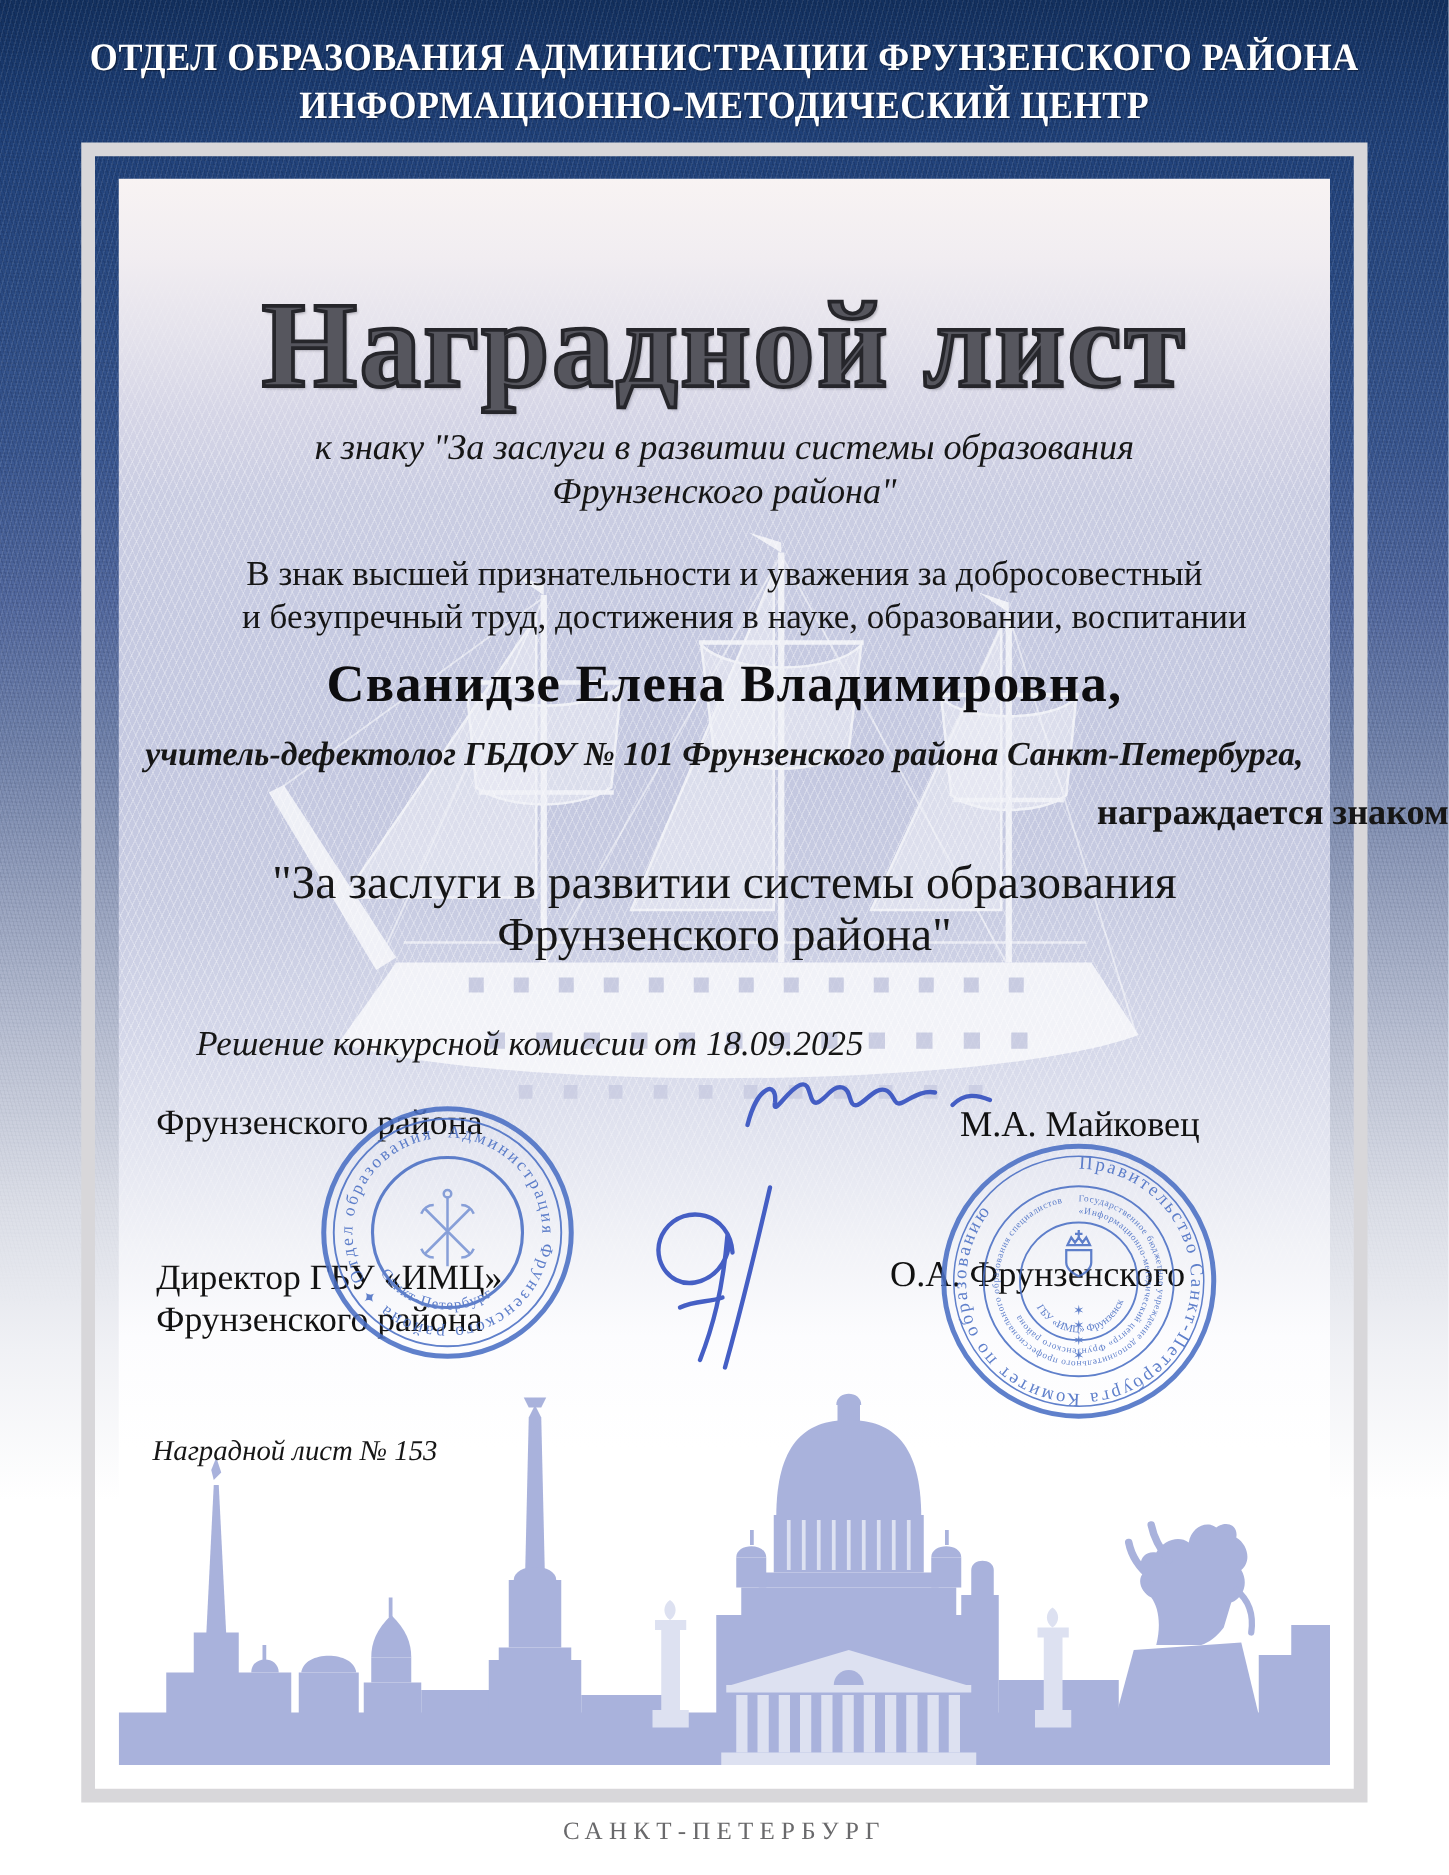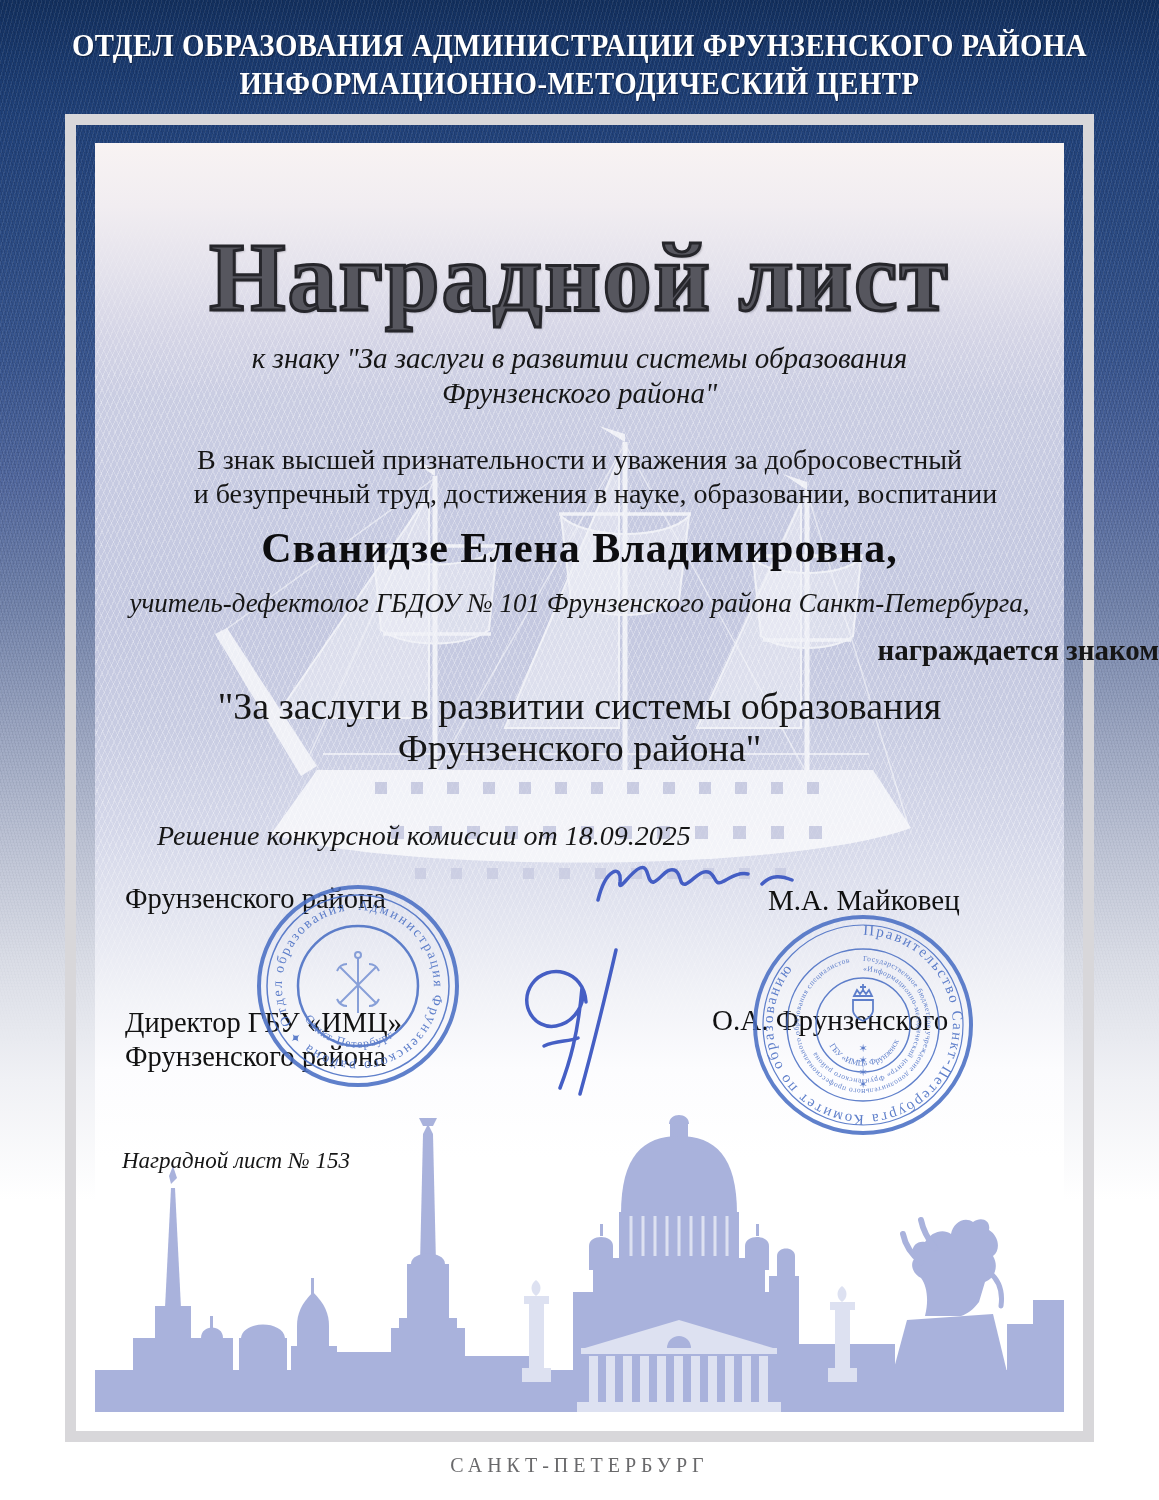--- a/index.html
+++ b/index.html
@@ -213,21 +213,21 @@
     <path d="M536 104 V144 M548 104 V144 M560 104 V144 M572 104 V144 M584 104 V144 M596 104 V144 M608 104 V144 M620 104 V144 M632 104 V144"></path>
   </g>
 </svg>
 
 <div class="abs ctr txt main-title" style="top:228px;">Наградной лист</div>
 <div class="abs ctr txt it fs29" style="top:342px;">к знаку "За заслуги в развитии системы образования</div>
 <div class="abs ctr txt it fs29" style="top:377px;">Фрунзенского района"</div>
 <div class="abs ctr txt fs28" style="top:444px;">В знак высшей признательности и уважения за добросовестный</div>
 <div class="abs ctr txt fs28" style="top:478px;padding-left:32px;">и безупречный труд, достижения в науке, образовании, воспитании</div>
 <div class="abs ctr txt name-line" style="top:524px;">Сванидзе Елена Владимировна,</div>
-<div class="abs ctr txt it fs27" style="top:588px;">учитель-дефектолог ГБДОУ № 101 Фрунзенского района Санкт-Петербурга,</div>
+<div class="abs ctr txt it fs27" style="top:588px;font-weight:bold;">учитель-дефектолог ГБДОУ № 101 Фрунзенского района Санкт-Петербурга,</div>
 <div class="abs ctr txt bold fs29" style="top:634px;text-align:right;">награждается знаком</div>
 <div class="abs ctr txt fs38" style="top:684px;">"За заслуги в развитии системы образования</div>
 <div class="abs ctr txt fs38" style="top:726px;">Фрунзенского района"</div>
 <div class="abs txt it fs28" style="left:157px;top:792px;margin-top:28px;">Решение конкурсной комиссии от 18.09.2025</div>
 
 <div class="abs txt sig-label" style="left:125px;top:882px;width:430px;">
   <div>Фрунзенского района</div>
 </div>
 <div class="abs txt sig-name" style="left:768px;top:884px;">М.А. Майковец</div>
 

